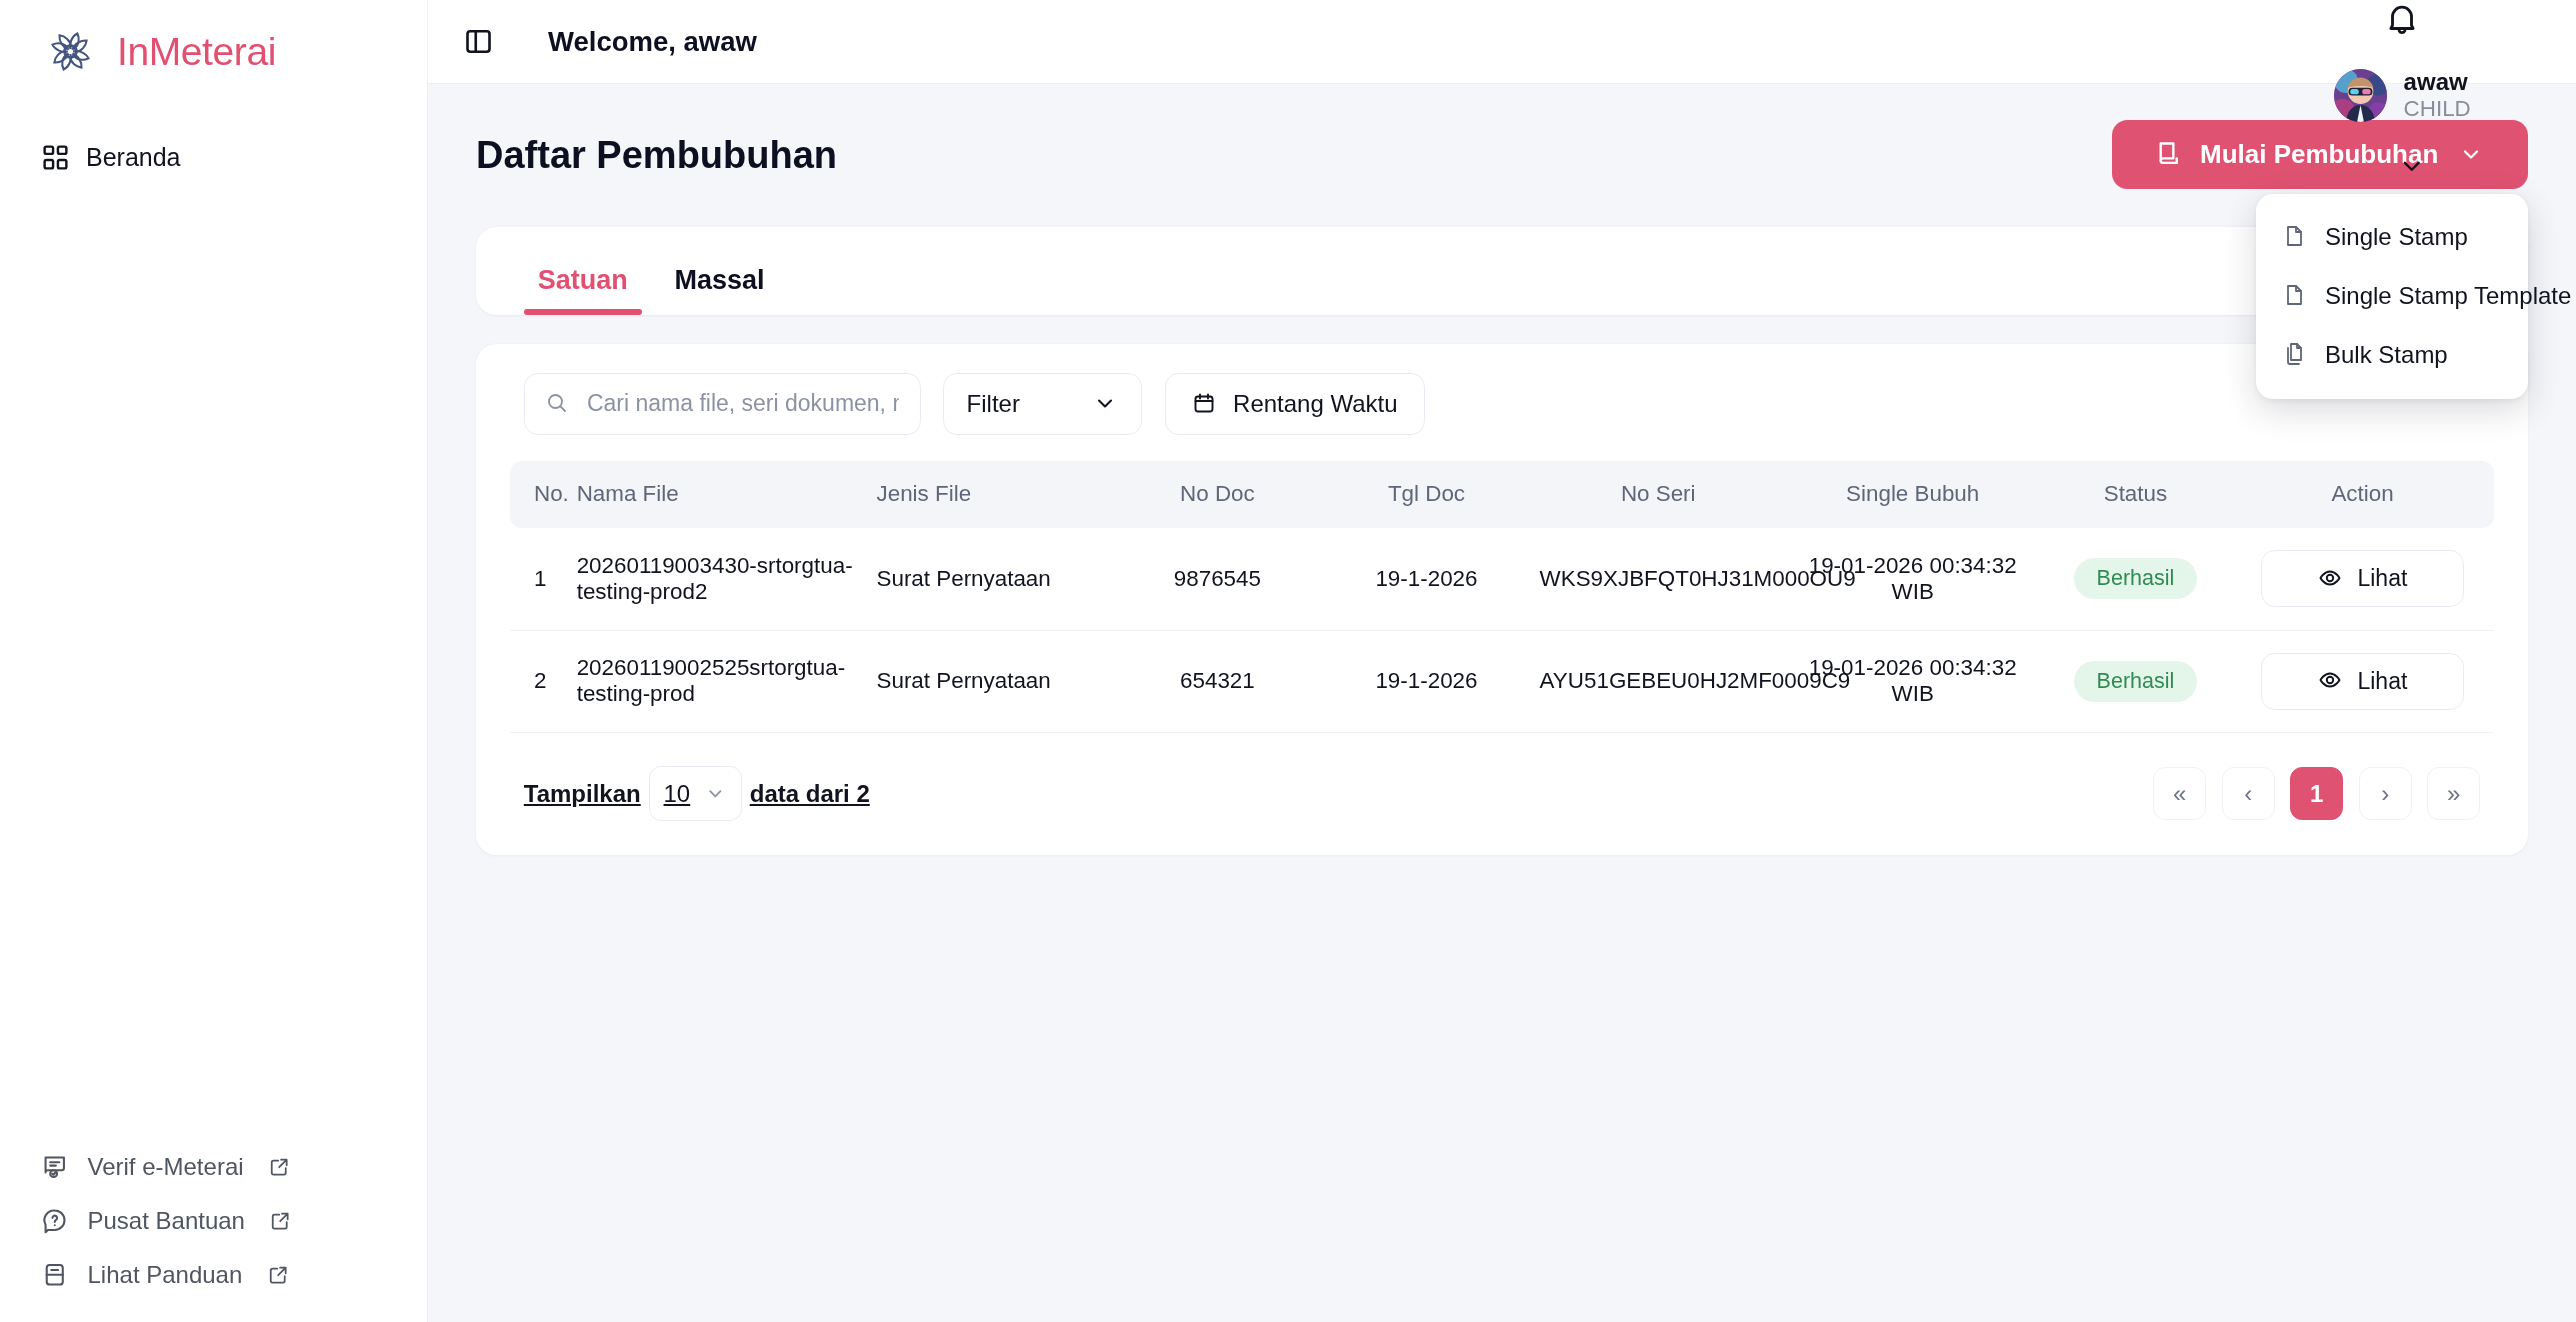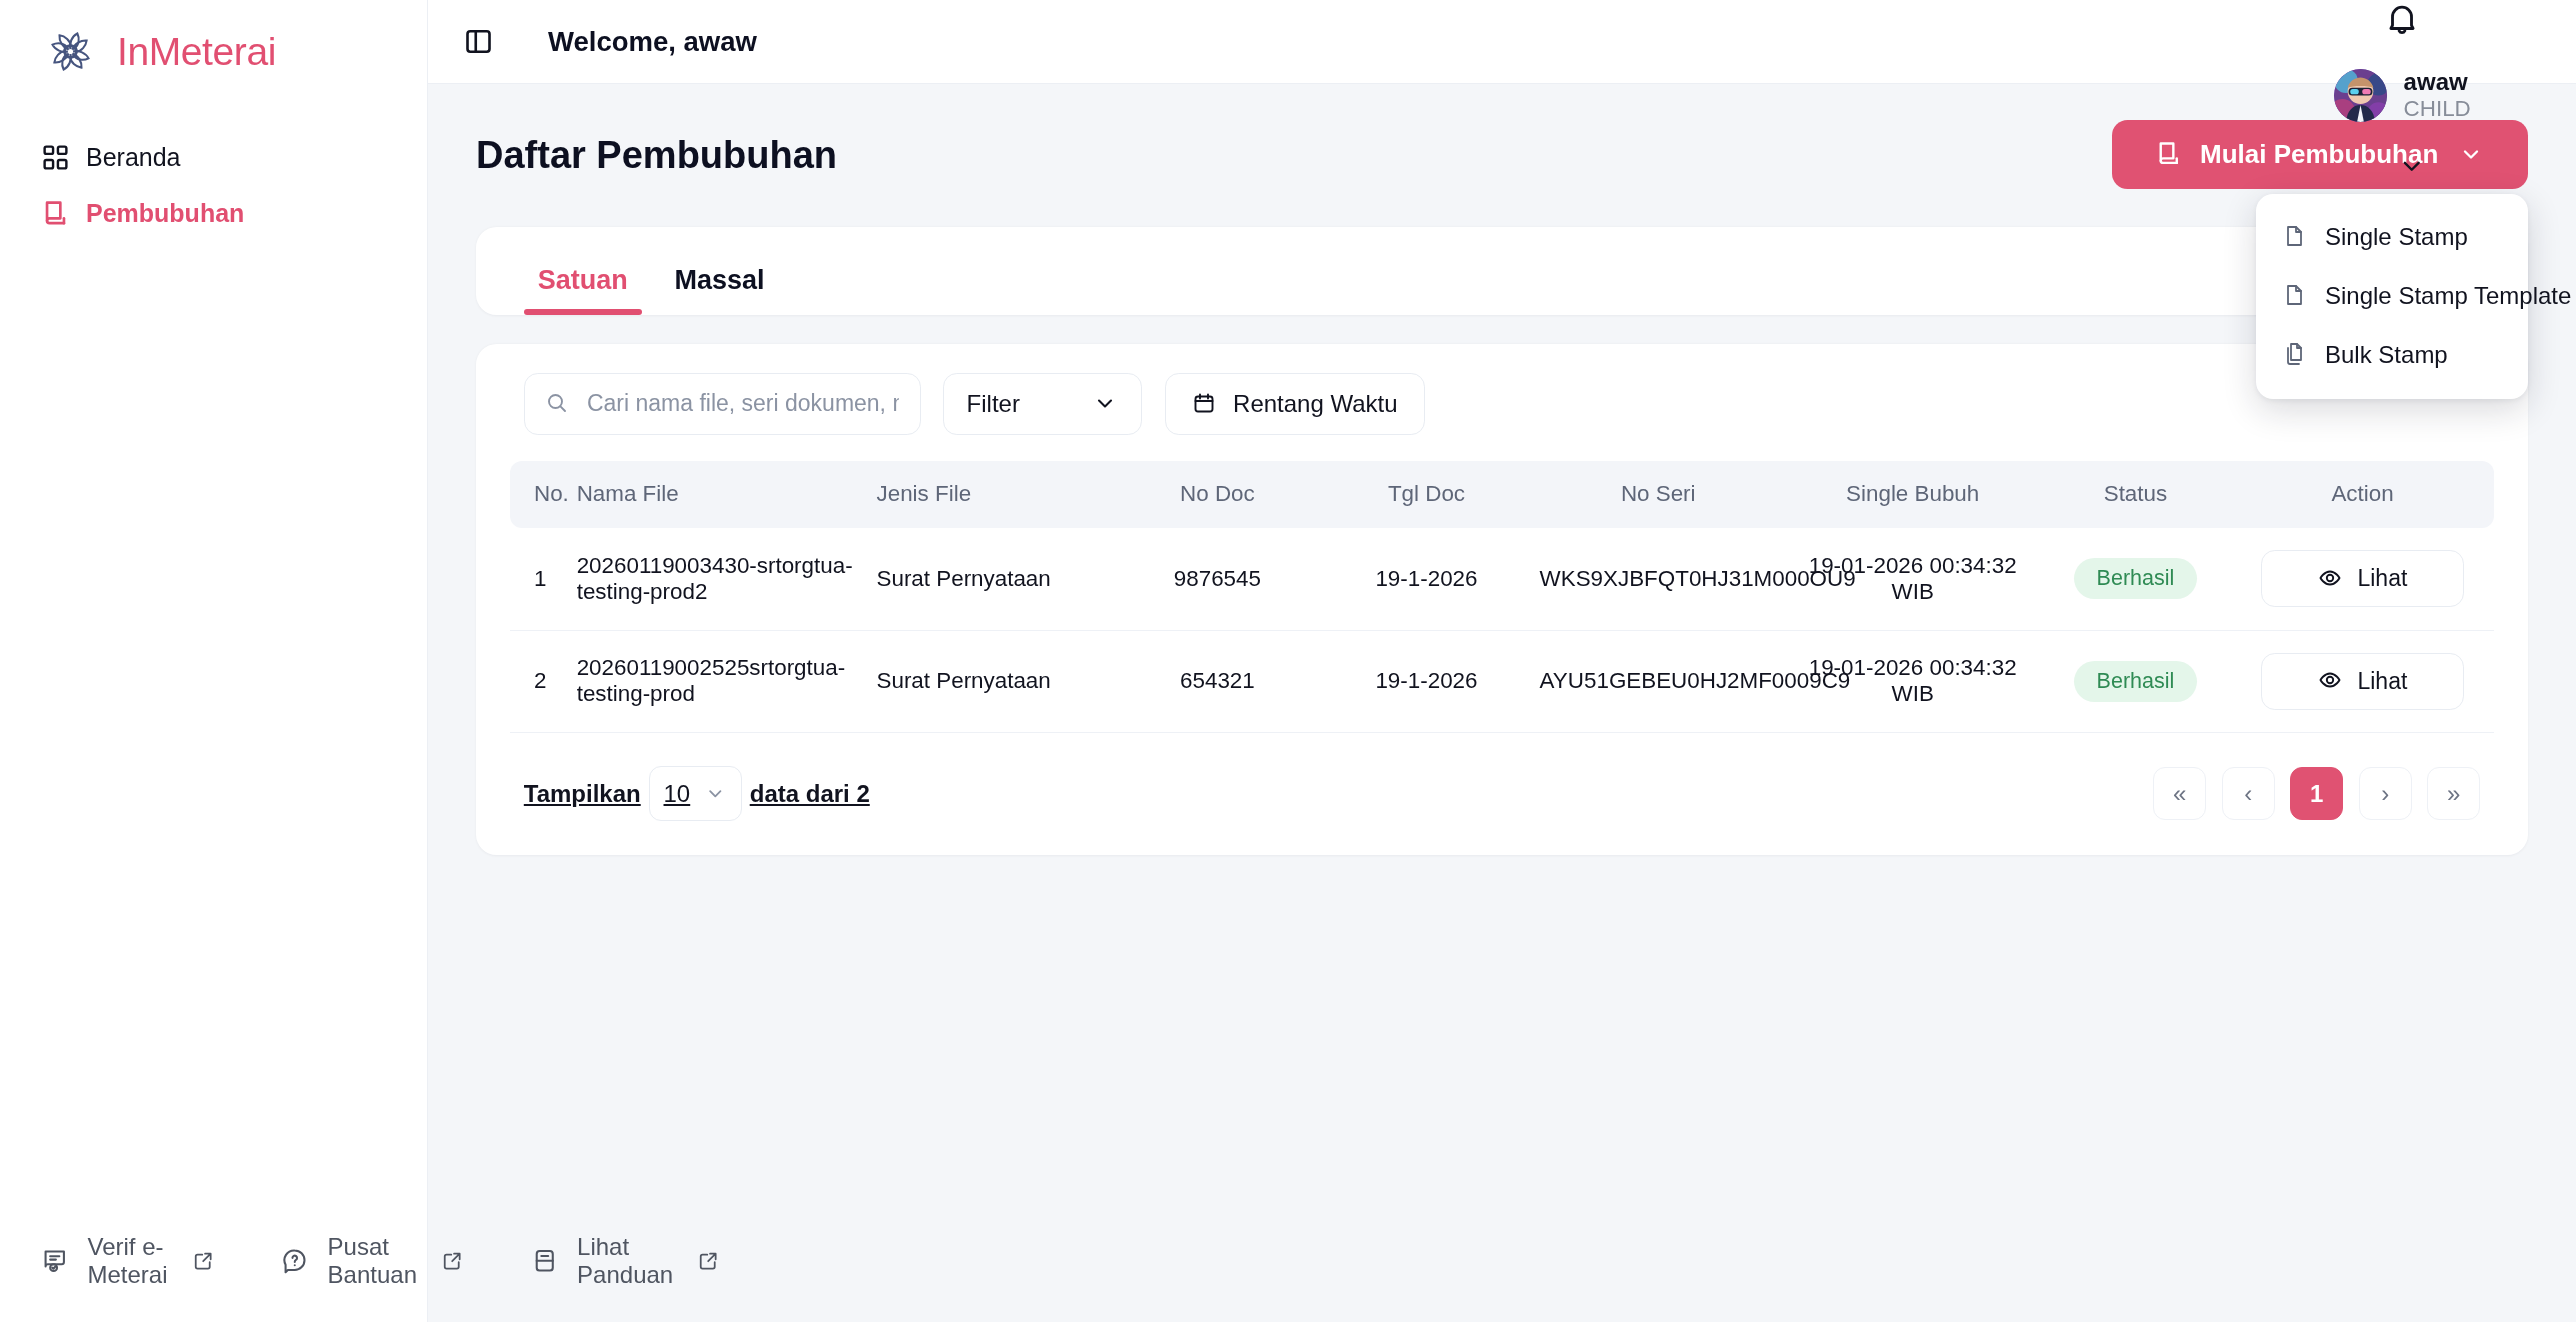--- a/index.html
+++ b/index.html
@@ -22,21 +22,21 @@
   .logo-mark { width: 55px; height: 55px; flex: 0 0 55px; }
   .logo-text { font-size: 39px; font-weight: 500; color: #e14f71; letter-spacing: -0.4px; }
   .nav { margin-top: 45px; display: flex; flex-direction: column; }
   .nav-item {
     display: flex; align-items: center; gap: 16px;
     padding: 13.8px 0 13.8px 41px; cursor: pointer;
     font-size: 25px; color: #11131f; font-weight: 400;
   }
   .nav-item .ico { width: 29px; height: 29px; flex: 0 0 29px; display:flex; align-items:center; justify-content:center; }
   .nav-item.active { color: #e14f71; font-weight: 700; }
-  .nav-bottom { margin-top: auto; padding-bottom: 33px; display: flex; gap: 26px; }
+  .nav-bottom { margin-top: auto; padding-bottom: 33px; display: flex; flex-direction: column; gap: 26px; }
   .nav-link {
     display: flex; align-items: center; gap: 19px;
     padding-left: 41px; cursor: pointer;
     font-size: 24px; color: #4f5561;
   }
   .nav-link .ico { width: 27.5px; height: 27.5px; flex: 0 0 27.5px; display:flex; align-items:center; justify-content:center;}
   .ext { width: 22.4px; height: 22.4px; flex: 0 0 22.4px; margin-left: 5.2px; display:flex; }
 
   
   .main { flex: 1; display: flex; flex-direction: column; min-width: 0; }
@@ -225,30 +225,20 @@
       <div class="nav-item">
         <span class="ico">
           <svg width="29" height="29" viewBox="0 0 24 24" fill="none" stroke="#11131f" stroke-width="2" stroke-linejoin="round">
             <rect x="3" y="3" width="7" height="6" rx="1.4"></rect>
             <rect x="14" y="3" width="7" height="6" rx="1.4"></rect>
             <rect x="3" y="14" width="7" height="7" rx="1.4"></rect>
             <rect x="14" y="14" width="7" height="7" rx="1.4"></rect>
           </svg>
         </span>
         <span>Beranda</span>
-      </div>
-      <div class="nav-item active">
-        <span class="ico">
-          <svg width="29" height="29" viewBox="0 0 24 24" fill="none" stroke="#e14f71" stroke-width="2.2" stroke-linecap="round" stroke-linejoin="round">
-            <path d="M5 3h11v13H7a2 2 0 0 0-2 2V3z"></path>
-            <path d="M5 18a2 2 0 0 0 2 2h12"></path>
-            <path d="M19 20v-4"></path>
-          </svg>
-        </span>
-        <span>Pembubuhan</span>
       </div>
     </nav>
 
     <div class="nav-bottom">
       <div class="nav-link">
         <span class="ico">
           <svg width="27.5" height="27.5" viewBox="0 0 24 24" fill="none" stroke="#4f5561" stroke-width="1.8" stroke-linecap="round" stroke-linejoin="round">
             <path d="M4 4h16v9a2 2 0 0 1-2 2H6a2 2 0 0 0-2 2V4z"></path>
             <path d="M8 8h8M8 11h5"></path>
             <circle cx="11" cy="18" r="3"></circle>

